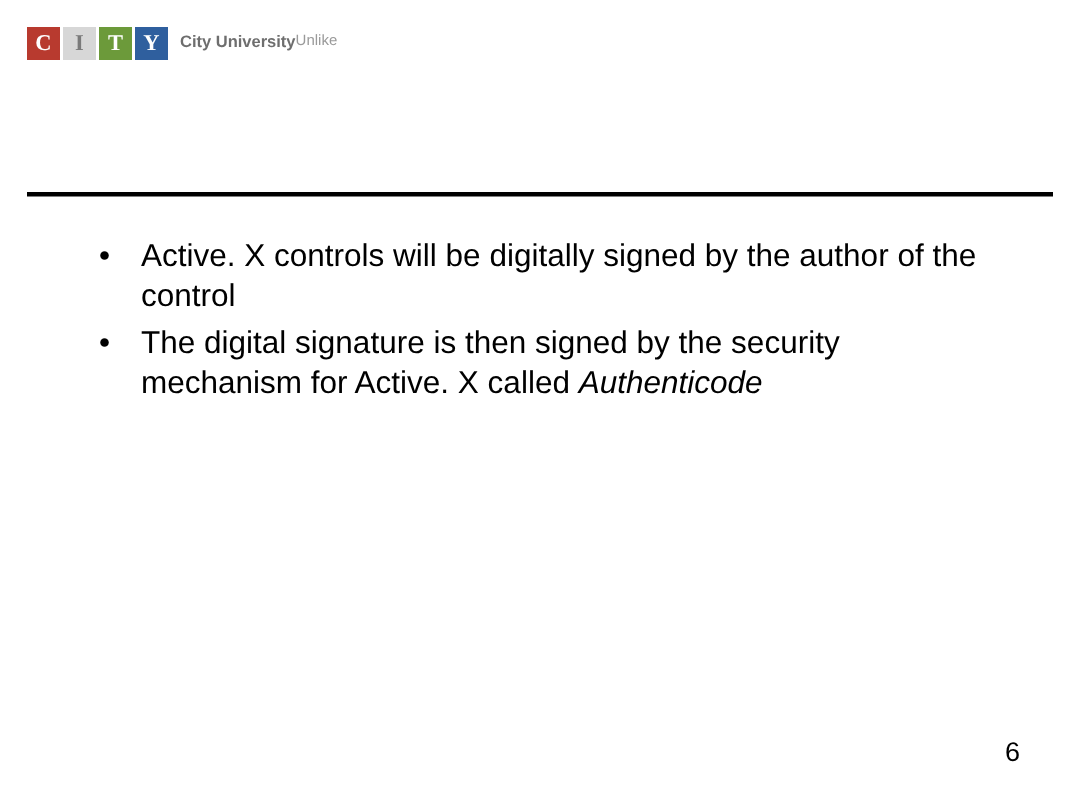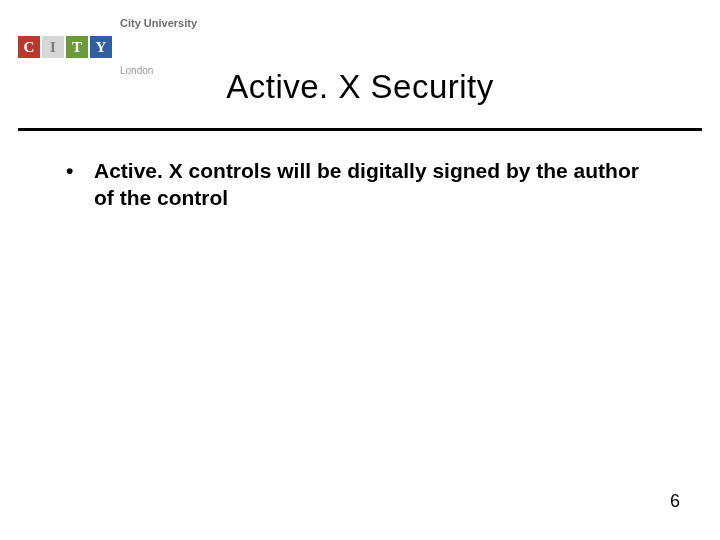--- a/index.html
+++ b/index.html
@@ -2,58 +2,60 @@
 <html><head>
 <meta charset="utf-8">
 <style>
   html,body{margin:0;padding:0;width:720px;height:540px;background:#fff;
     font-family:Verdana,Geneva,sans-serif;color:#000;}
   .slide{position:relative;width:720px;height:540px;box-sizing:border-box;}
   .logo{position:absolute;top:18px;left:18px;display:flex;align-items:center;gap:8px;}
   .logo-tiles{display:flex;gap:2px;}
   .tile{width:22px;height:22px;display:flex;align-items:center;justify-content:center;
     font-family:Georgia,serif;font-size:15px;font-weight:bold;}
-  .logo-text{display:flex;flex-direction:column;line-height:1.05;gap:36px;}
+  .logo-text{display:flex;line-height:1.05;}
   .logo-line1{font-size:11px;color:#6e6e6e;font-weight:bold;font-family:Arial,sans-serif;}
   .logo-line2{font-size:10px;color:#9a9a9a;font-family:Arial,sans-serif;}
   .title{position:absolute;top:68px;left:0;width:720px;text-align:center;
     font-size:33px;letter-spacing:0.5px;}
   .rule{position:absolute;top:128px;left:18px;width:684px;height:0;
     border-top:3px solid #000;}
   .body{position:absolute;top:158px;left:62px;width:600px;font-size:21px;
     line-height:1.28;}
   ul.bullets{margin:0;padding:0;list-style:none;}
-  ul.bullets>li{position:relative;padding-left:32px;margin:0 0 4px 0;font-weight:bold;}
+  ul.bullets>li{position:relative;padding-left:32px;margin:0 0 4px 0;}
   ul.bullets>li::before{content:"•";position:absolute;left:4px;top:0;font-size:21px;}
   .ital{font-style:italic;}
   .pagenum{position:absolute;bottom:28px;right:40px;font-size:18px;}
 </style>
 </head>
 <body>
 
 <div class="slide">
 
   <div class="logo">
     <div class="logo-tiles">
       <span class="tile" style="background:#b83a2f;color:#ffffff;">C</span>
       <span class="tile" style="background:#d7d7d7;color:#7a7a7a;">I</span>
       <span class="tile" style="background:#6c9a3a;color:#ffffff;">T</span>
       <span class="tile" style="background:#2f5f9e;color:#ffffff;">Y</span>
     </div>
     <div class="logo-text">
       <span class="logo-line1">City University</span>
-      <span class="logo-line2">London</span>
+      <span class="logo-line2">Unlike</span>
     </div>
   </div>
 
-  <div class="title">Active. X  Security</div>
   <div class="rule"></div>
 
   <div class="body">
     <ul class="bullets">
       <li>
         <span>Active. X controls will be digitally signed by the author of the control</span><span class="ital"></span><span></span>
+      </li>
+      <li>
+        <span>The digital signature is then signed by the security mechanism for Active. X called </span><span class="ital">Authenticode</span><span></span>
       </li>
     </ul>
   </div>
 
   <div class="pagenum">6</div>
 </div>
 
 </body></html>

